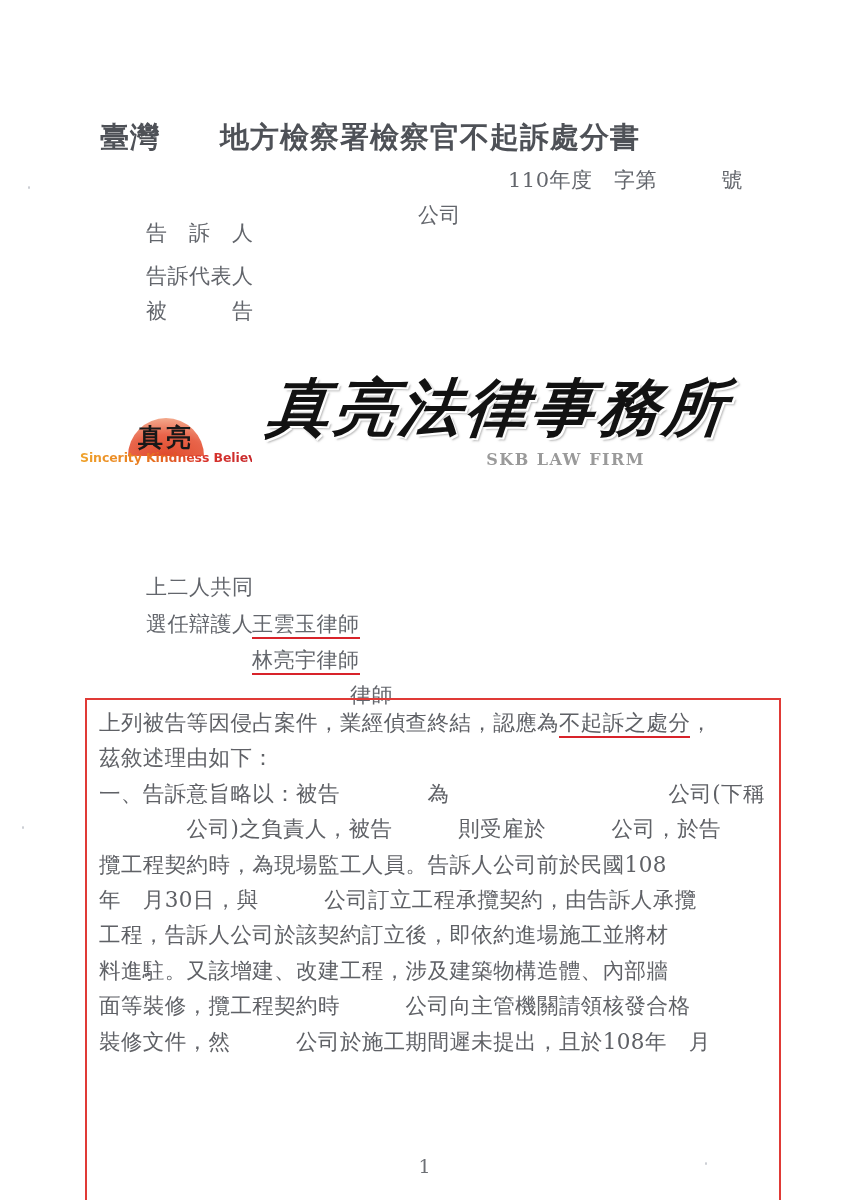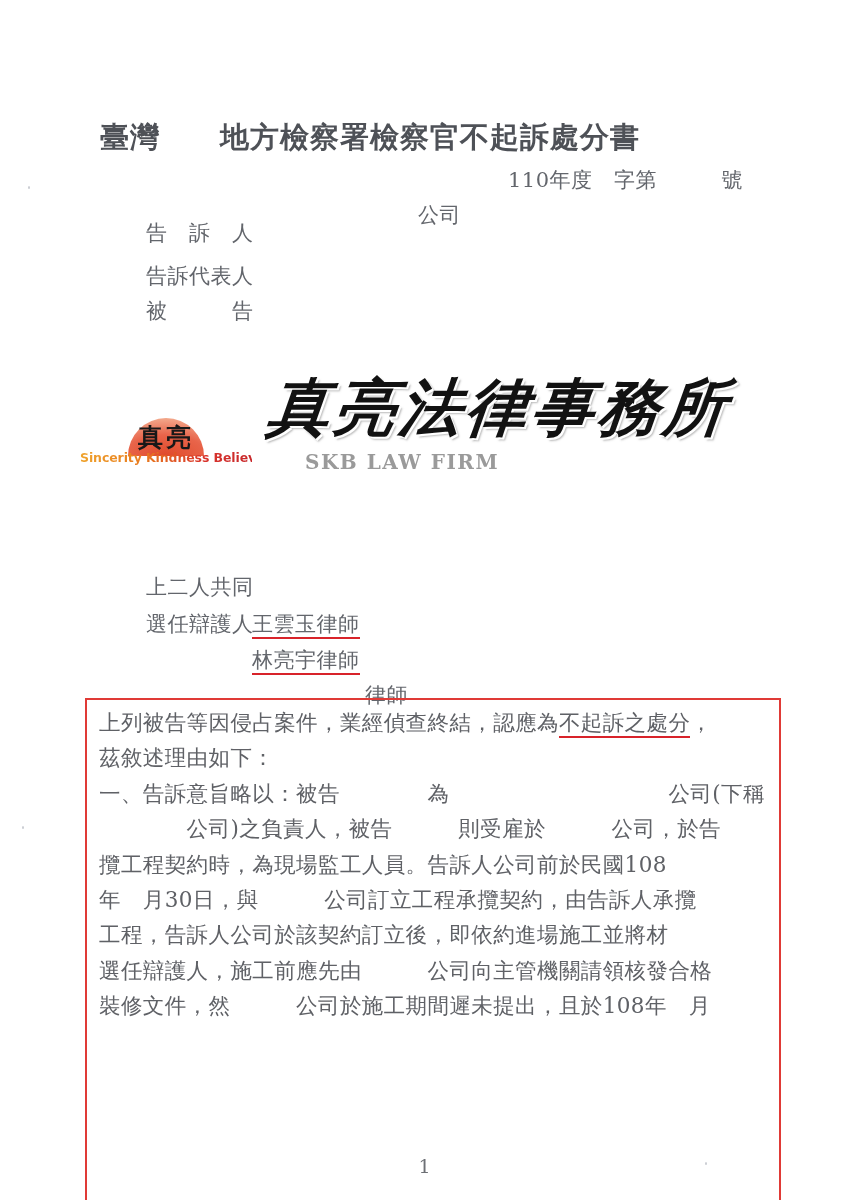--- a/index.html
+++ b/index.html
@@ -106,38 +106,38 @@
       2px 2px 0 #ffffff,
       3px 3px 2px rgba(130,130,130,0.55),
       -1px -1px 0 #ffffff;
     transform: skewX(-6deg);
   }
   .firm-name-en {
     position: absolute;
     left: 305px;
     top: 450px;
     font-family: "DejaVu Serif", "Liberation Serif", serif;
-    font-size: 20px;
+    font-size: 16px;
     font-weight: bold;
     color: #9a9a9a;
     letter-spacing: 1.5px;
     width: 340px;
-    text-align: left;
+    text-align: right;
   }
 
   
   .counsel-row {
     font-size: 21px;
     color: #63666c;
   }
   .counsel-joint    { left: 146px; top: 573px; }
   .counsel-label    { left: 146px; top: 610px; }
   .counsel-name-1   { left: 252px; top: 610px; }
   .counsel-name-2   { left: 252px; top: 646px; }
-  .counsel-name-3   { left: 365px; top: 681px; text-align: center; }
+  .counsel-name-3   { left: 350px; top: 681px; text-align: center; }
   .u-red {
     border-bottom: 2px solid #d8232a;
     padding-bottom: 1px;
   }
 
   
   .red-box {
     position: absolute;
     left: 85px;
     top: 698px;
@@ -271,21 +271,22 @@
 
   <div class="red-box">
     <div class="body-text" id="body-text">
         <span class="body-line"><span>上列被告等因侵占案件，業經偵查終結，認應為</span><span style="border-bottom: 2px solid rgb(216, 35, 42); padding-bottom: 1px;">不起訴之處分</span><span>，</span></span>
         <span class="body-line"><span>茲敘述理由如下：</span></span>
         <span class="body-line"><span>一、告訴意旨略以：被告　　　　為　　　　　　　　　　公司(下稱</span></span>
         <span class="body-line"><span>　　　　公司)之負責人，被告　　　則受雇於　　　公司，於告</span></span>
         <span class="body-line"><span>攬工程契約時，為現場監工人員。告訴人公司前於民國108</span></span>
         <span class="body-line"><span>年　月30日，與　　　公司訂立工程承攬契約，由告訴人承攬</span></span>
         <span class="body-line"><span>工程，告訴人公司於該契約訂立後，即依約進場施工並將材</span></span>
-        <span class="body-line"><span>選任辯護人，施工前應先由　　　公司向主管機關請領核發合格</span></span>
+        <span class="body-line"><span>料進駐。又該增建、改建工程，涉及建築物構造體、內部牆</span></span>
+        <span class="body-line"><span>面等裝修，攬工程契約時　　　公司向主管機關請領核發合格</span></span>
         <span class="body-line"><span>裝修文件，然　　　公司於施工期間遲未提出，且於108年　月</span></span>
       </div>
   </div>
 
   <div class="page-number">1</div>
 
   <div class="speck" style="left:28px; top:186px;"></div>
   <div class="speck" style="left:22px; top:826px;"></div>
   <div class="speck" style="left:705px; top:1162px;"></div>
 

